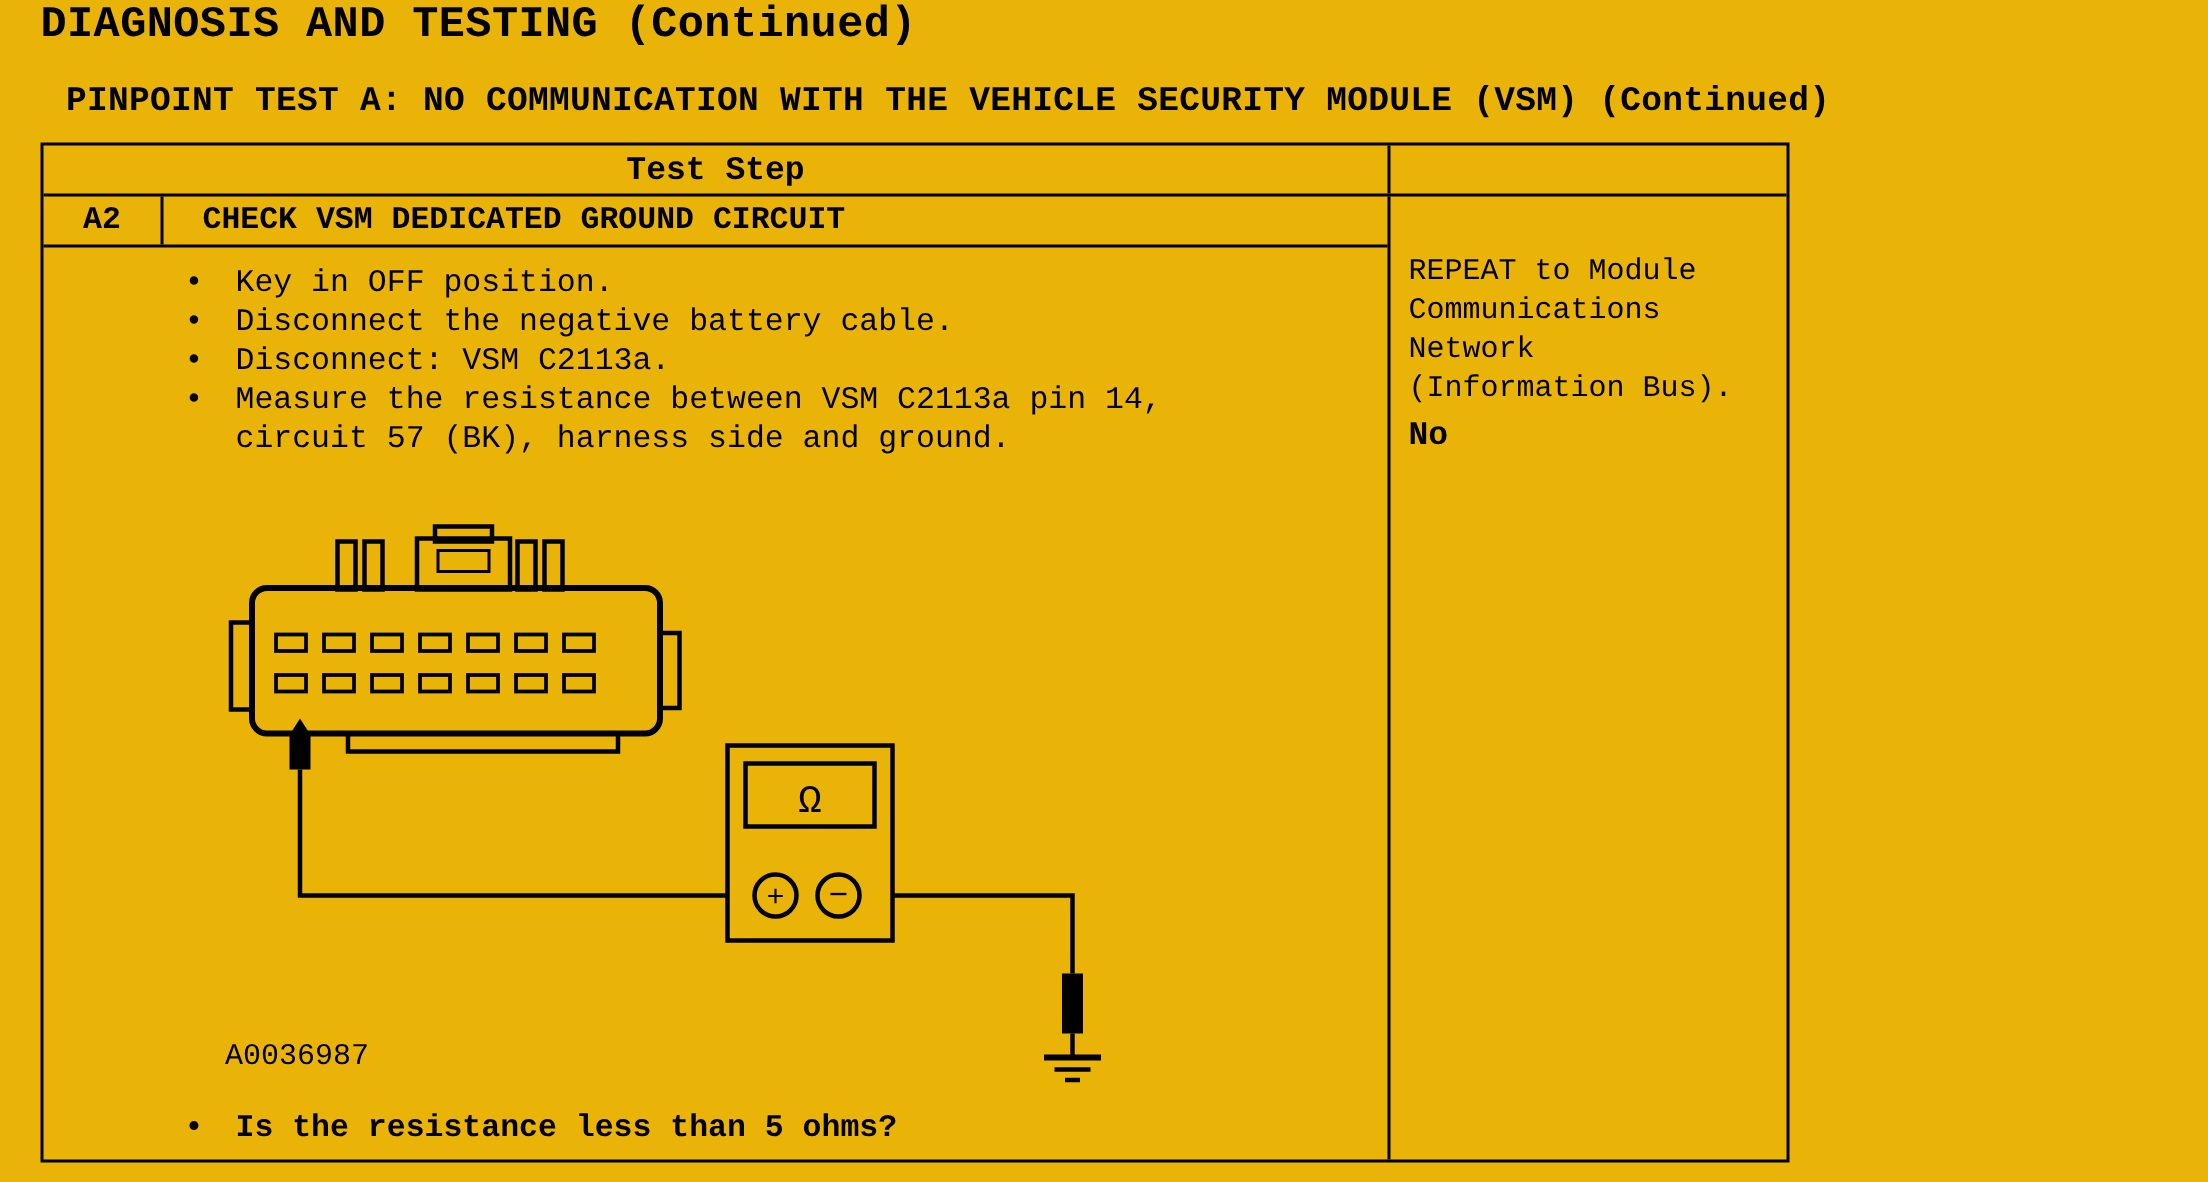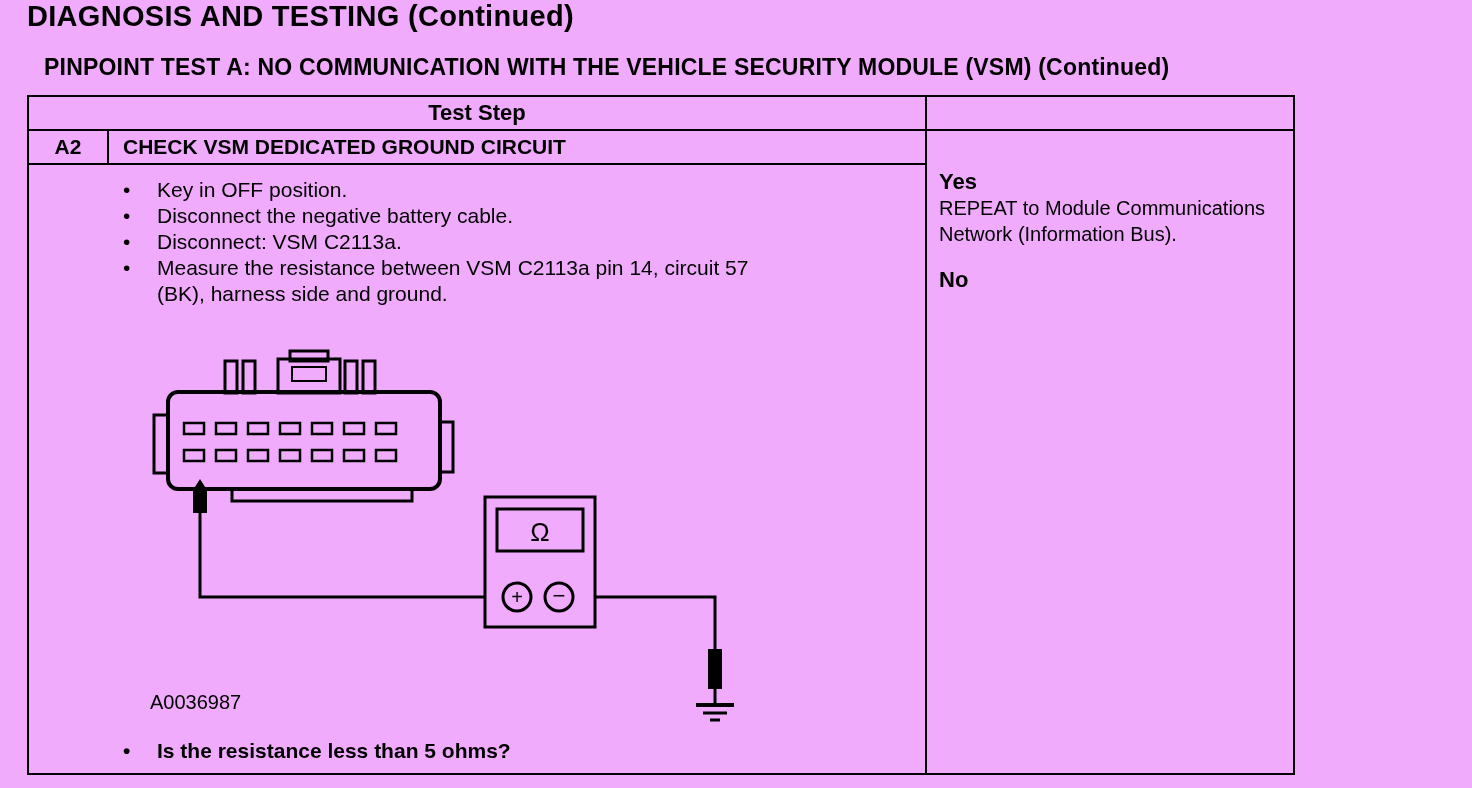--- a/index.html
+++ b/index.html
@@ -1,58 +1,58 @@
 <!DOCTYPE html>
 <html><head>
 <meta charset="utf-8">
 <style>
   html,body{margin:0;padding:0;background:#fff;}
   .page{
     position:relative;
     width:1472px;height:788px;
-    background:#f0abfc;color:#000;
-    font-family:Liberation Sans, sans-serif;
+    background:#eab308;color:#000;
+    font-family:Liberation Mono, monospace;
     overflow:hidden;
   }
   .h1{
     position:absolute;left:27px;top:0px;
     font-size:29px;font-weight:bold;letter-spacing:.3px;
   }
   .h2{
     position:absolute;left:44px;top:54px;
     font-size:23px;font-weight:bold;letter-spacing:.2px;
   }
   .ptable{
     position:absolute;left:27px;top:95px;
-    width:1268px;height:680px;
+    width:1166px;height:680px;
     border:2px solid #000;
     display:flex;flex-direction:column;
     box-sizing:border-box;
   }
   .thead{display:flex;border-bottom:2px solid #000;height:32px;flex:0 0 auto;}
   .th{display:flex;align-items:center;justify-content:center;font-weight:bold;font-size:22px;}
   .th-left{width:898px;border-right:2px solid #000;box-sizing:border-box;}
   .th-right{flex:1;}
   .tbody{flex:1;display:flex;min-height:0;border-radius:26px;}
   .col-left{width:898px;border-right:2px solid #000;box-sizing:border-box;display:flex;flex-direction:column;}
   .col-right{flex:1;padding:38px 14px 0 12px;font-size:20px;line-height:25px;box-sizing:border-box;}
   .step-header{display:flex;border-bottom:2px solid #000;height:34px;flex:0 0 auto;font-weight:bold;font-size:21px;box-sizing:border-box;}
   .step-id{width:80px;border-right:2px solid #000;box-sizing:border-box;display:flex;align-items:center;justify-content:center;}
-  .step-title{flex:1;display:flex;align-items:center;padding-left:14px;}
+  .step-title{flex:1;display:flex;align-items:center;padding-left:26px;}
   .step-content{flex:1;padding:8px 20px 0 92px;font-size:21px;}
   ul.bullets{list-style:none;margin:4px 0 0 0;padding:0;width:680px;}
   ul.bullets li{position:relative;padding-left:36px;line-height:26px;}
   ul.bullets li::before{content:"\2022";position:absolute;left:2px;top:0;}
   .figure-wrap{margin:40px 0 0 19px;}
   .question-row{position:relative;padding-left:36px;margin-top:4px;font-weight:bold;font-size:21px;line-height:26px;}
   .question-row::before{content:"\2022";position:absolute;left:2px;top:0;}
   .res-label{font-weight:bold;font-size:22px;line-height:26px;}
   .res-action{font-size:20px;line-height:26px;}
   .res-action.limited{max-width:415px;}
-  .res-label.second{margin-top:20px;}
+  .res-label.second{margin-top:5px;}
   svg .ln{stroke:#000;fill:none;}
 </style>
 </head>
 <body>
 
 <div class="page">
 
   <div class="h1">DIAGNOSIS AND TESTING (Continued)</div>
   <div class="h2">PINPOINT TEST  A: NO COMMUNICATION WITH THE VEHICLE SECURITY MODULE (VSM) (Continued)</div>
 
@@ -145,20 +145,19 @@
 
               <text x="10" y="362" font-size="20" fill="#000">A0036987</text>
             </svg>
           </div>
 
           <div class="question-row">Is the resistance less than 5 ohms?</div>
         </div>
       </div>
 
       <div class="col-right">
-        <div class="res-label">Yes</div>
         <div class="res-action limited">REPEAT to  Module Communications Network (Information Bus).</div>
         <div class="res-label second">No</div>
       </div>
 
     </div>
   </div>
 </div>
 
 </body></html>

